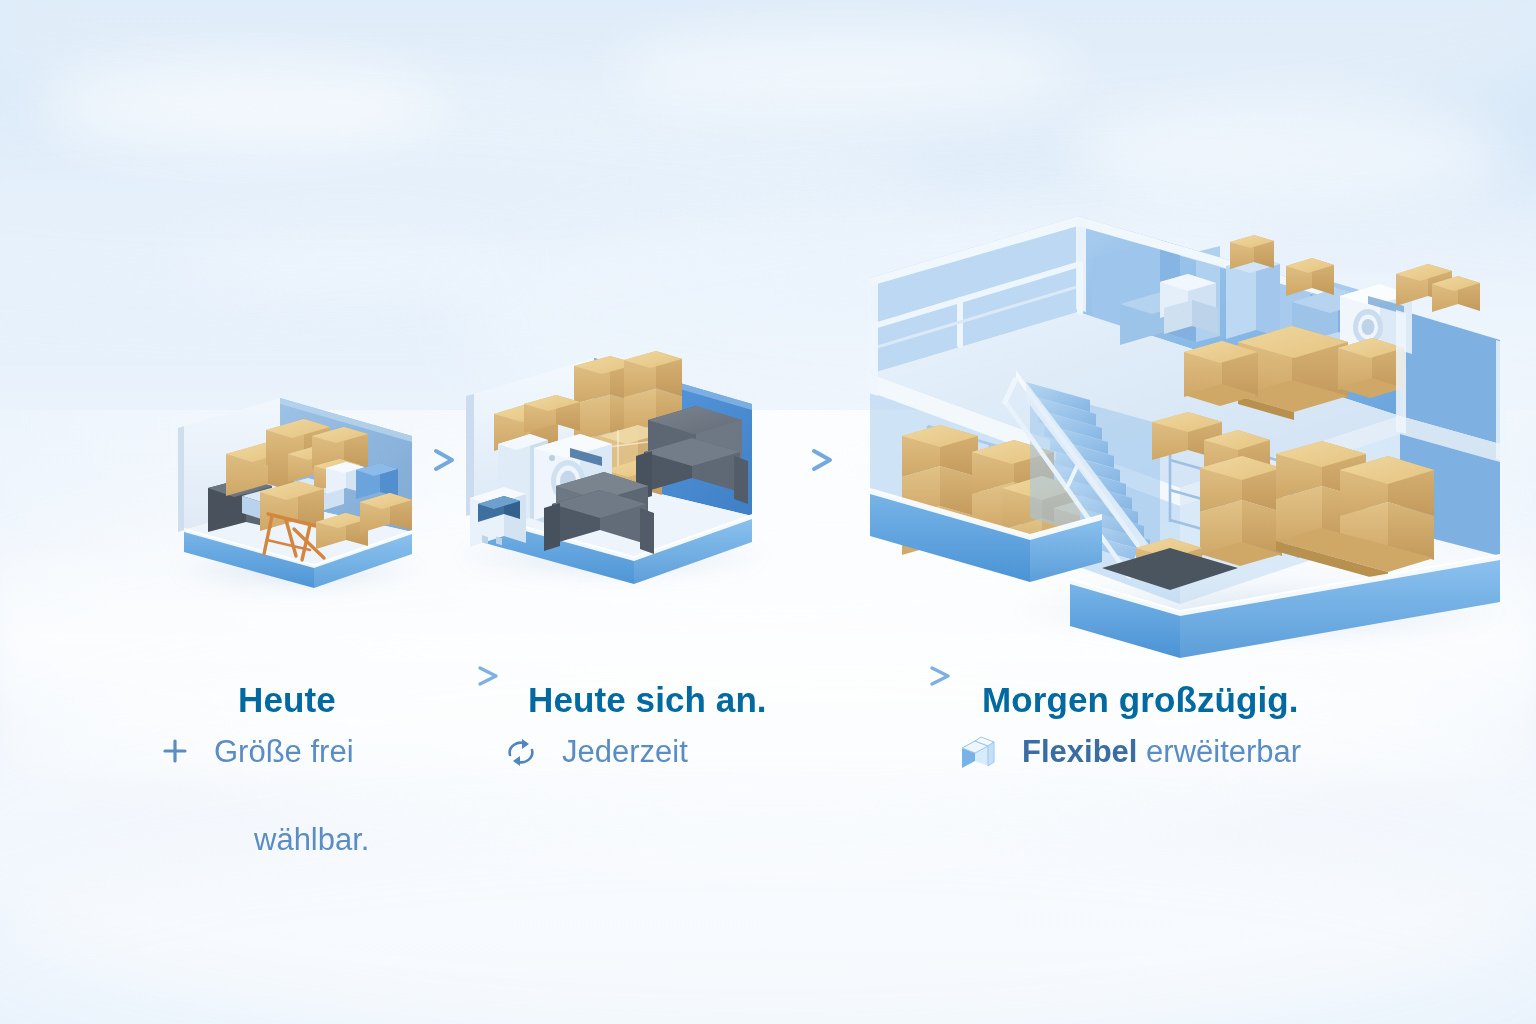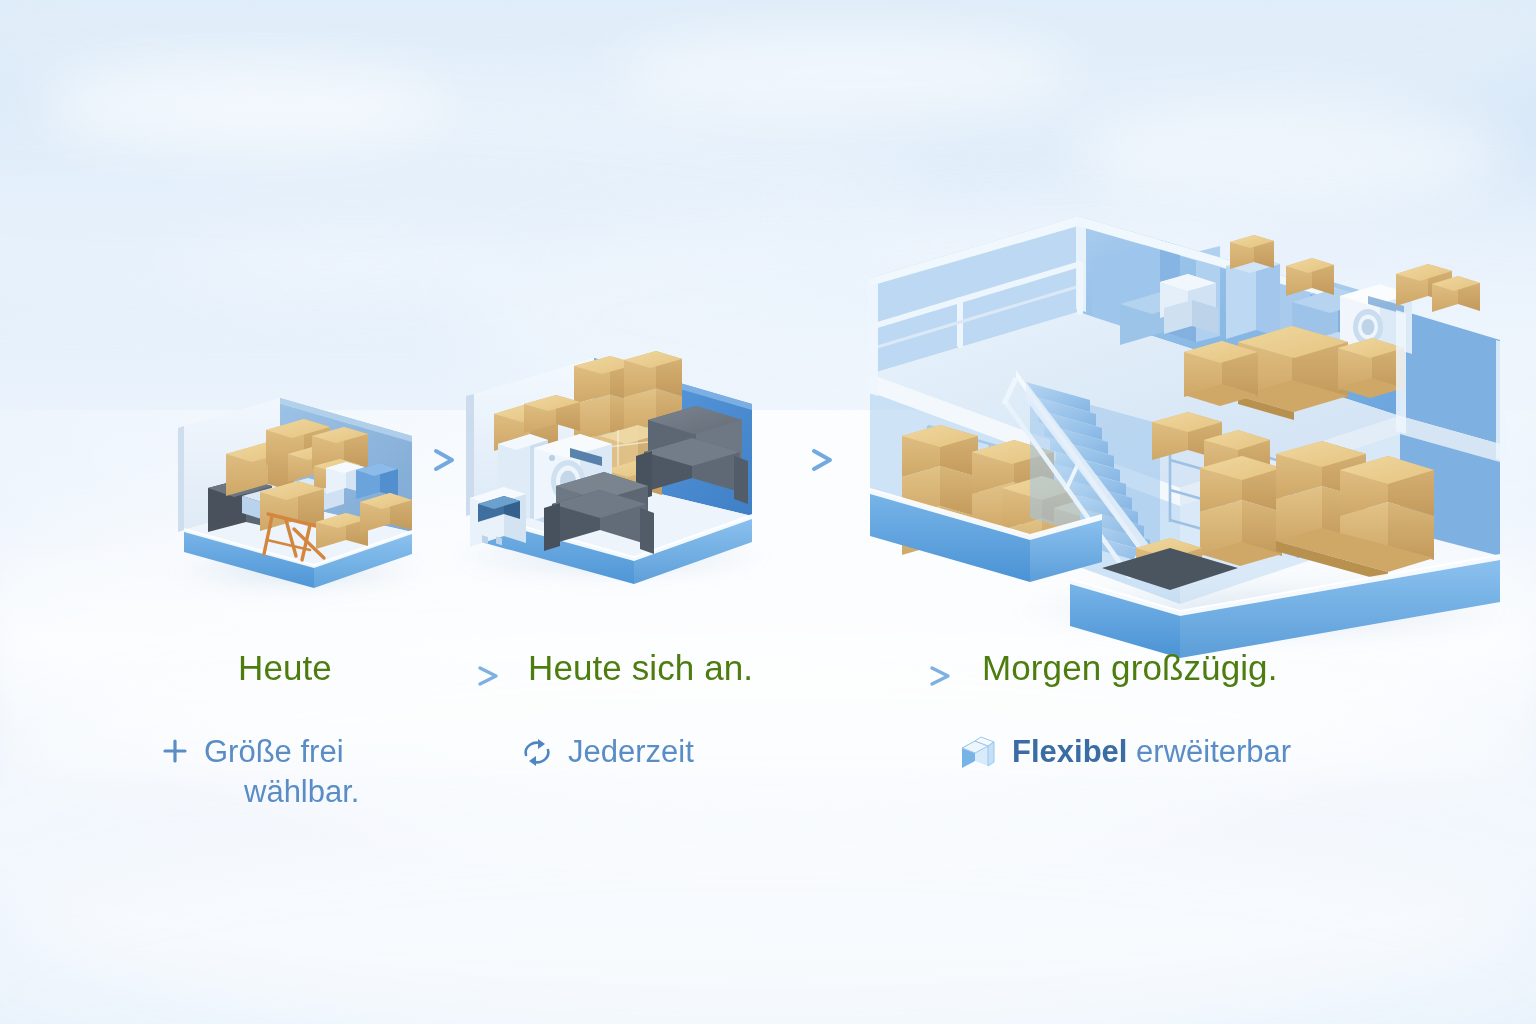--- a/index.html
+++ b/index.html
@@ -65,35 +65,36 @@
     filter:blur(8px);
   }
 
   
   .flow-arrow { position:absolute; }
 
   
   .captions { position:absolute; left:0; top:622px; width:1536px; height:240px; }
   .cap { position:absolute; }
   .cap-title {
-    font-size:35px; font-weight:400; color:#4d7c0f;
+    font-size:35px; font-weight:700; color:#0369a1;
     letter-spacing:.1px; white-space:nowrap;
     text-shadow:0 1px 2px rgba(255,255,255,.75);
+    margin-top:32px;
   }
   .cap-body {
-    display:flex; align-items:flex-start; gap:14px;
+    display:flex; align-items:flex-start; gap:24px;
     font-size:31px; font-weight:400; color:#5a8cc6;
     line-height:1.30; white-space:nowrap;
     text-shadow:0 1px 2px rgba(255,255,255,.7);
   }
   .cap-icon { flex:0 0 auto; margin-top:4px; }
   .cap-strong { color:#3b6da4; font-weight:600; }
   .txt-arrow { position:absolute; }
   .cap-lines { display:block; }
-  .cap-l2 { display:block; padding-left:40px; }
+  .cap-l2 { display:block; padding-left:40px;margin-top:48px; }
 </style>
 </head>
 <body>
 
 <div id="stage">
 
   <div class="sky"></div>
   <div class="cloudband cb1"></div>
   <div class="cloudband cb2"></div>
   <div class="cloudband cb3"></div>
@@ -735,21 +736,21 @@
           <linearGradient id="tar2" x1="0" y1="0" x2="1" y2="0">
             <stop offset="0" stop-color="#b9d4ed" stop-opacity=".3"></stop>
             <stop offset="1" stop-color="#7fb0e2"></stop>
           </linearGradient>
         </defs>
         <path d="M2,12 H168" stroke="url(#tar2)" stroke-width="2.6" fill="none" stroke-linecap="round"></path>
         <path d="M160,4 L176,12 L160,20" stroke="#7fb0e2" stroke-width="3.4" fill="none" stroke-linecap="round" stroke-linejoin="round"></path>
       </svg>
     </div>
 
-    <div class="cap" style="left:520px;top:110px;">
+    <div class="cap" style="left:504px;top:110px;">
       <div class="cap-body">
         <span class="cap-icon">
           <svg width="34" height="32" viewBox="0 0 34 32">
             <path d="M6,19 A11,10 0 0 1 22,8" stroke="#4f86c2" stroke-width="2.6" fill="none" stroke-linecap="round"></path>
             <path d="M28,14 A11,10 0 0 1 12,25" stroke="#4f86c2" stroke-width="2.6" fill="none" stroke-linecap="round"></path>
             <path d="M18,3 L25,8 L18,13 Z" fill="#4f86c2"></path>
             <path d="M16,30 L9,25 L16,20 Z" fill="#4f86c2"></path>
           </svg>
         </span>
         <span class="cap-lines">

